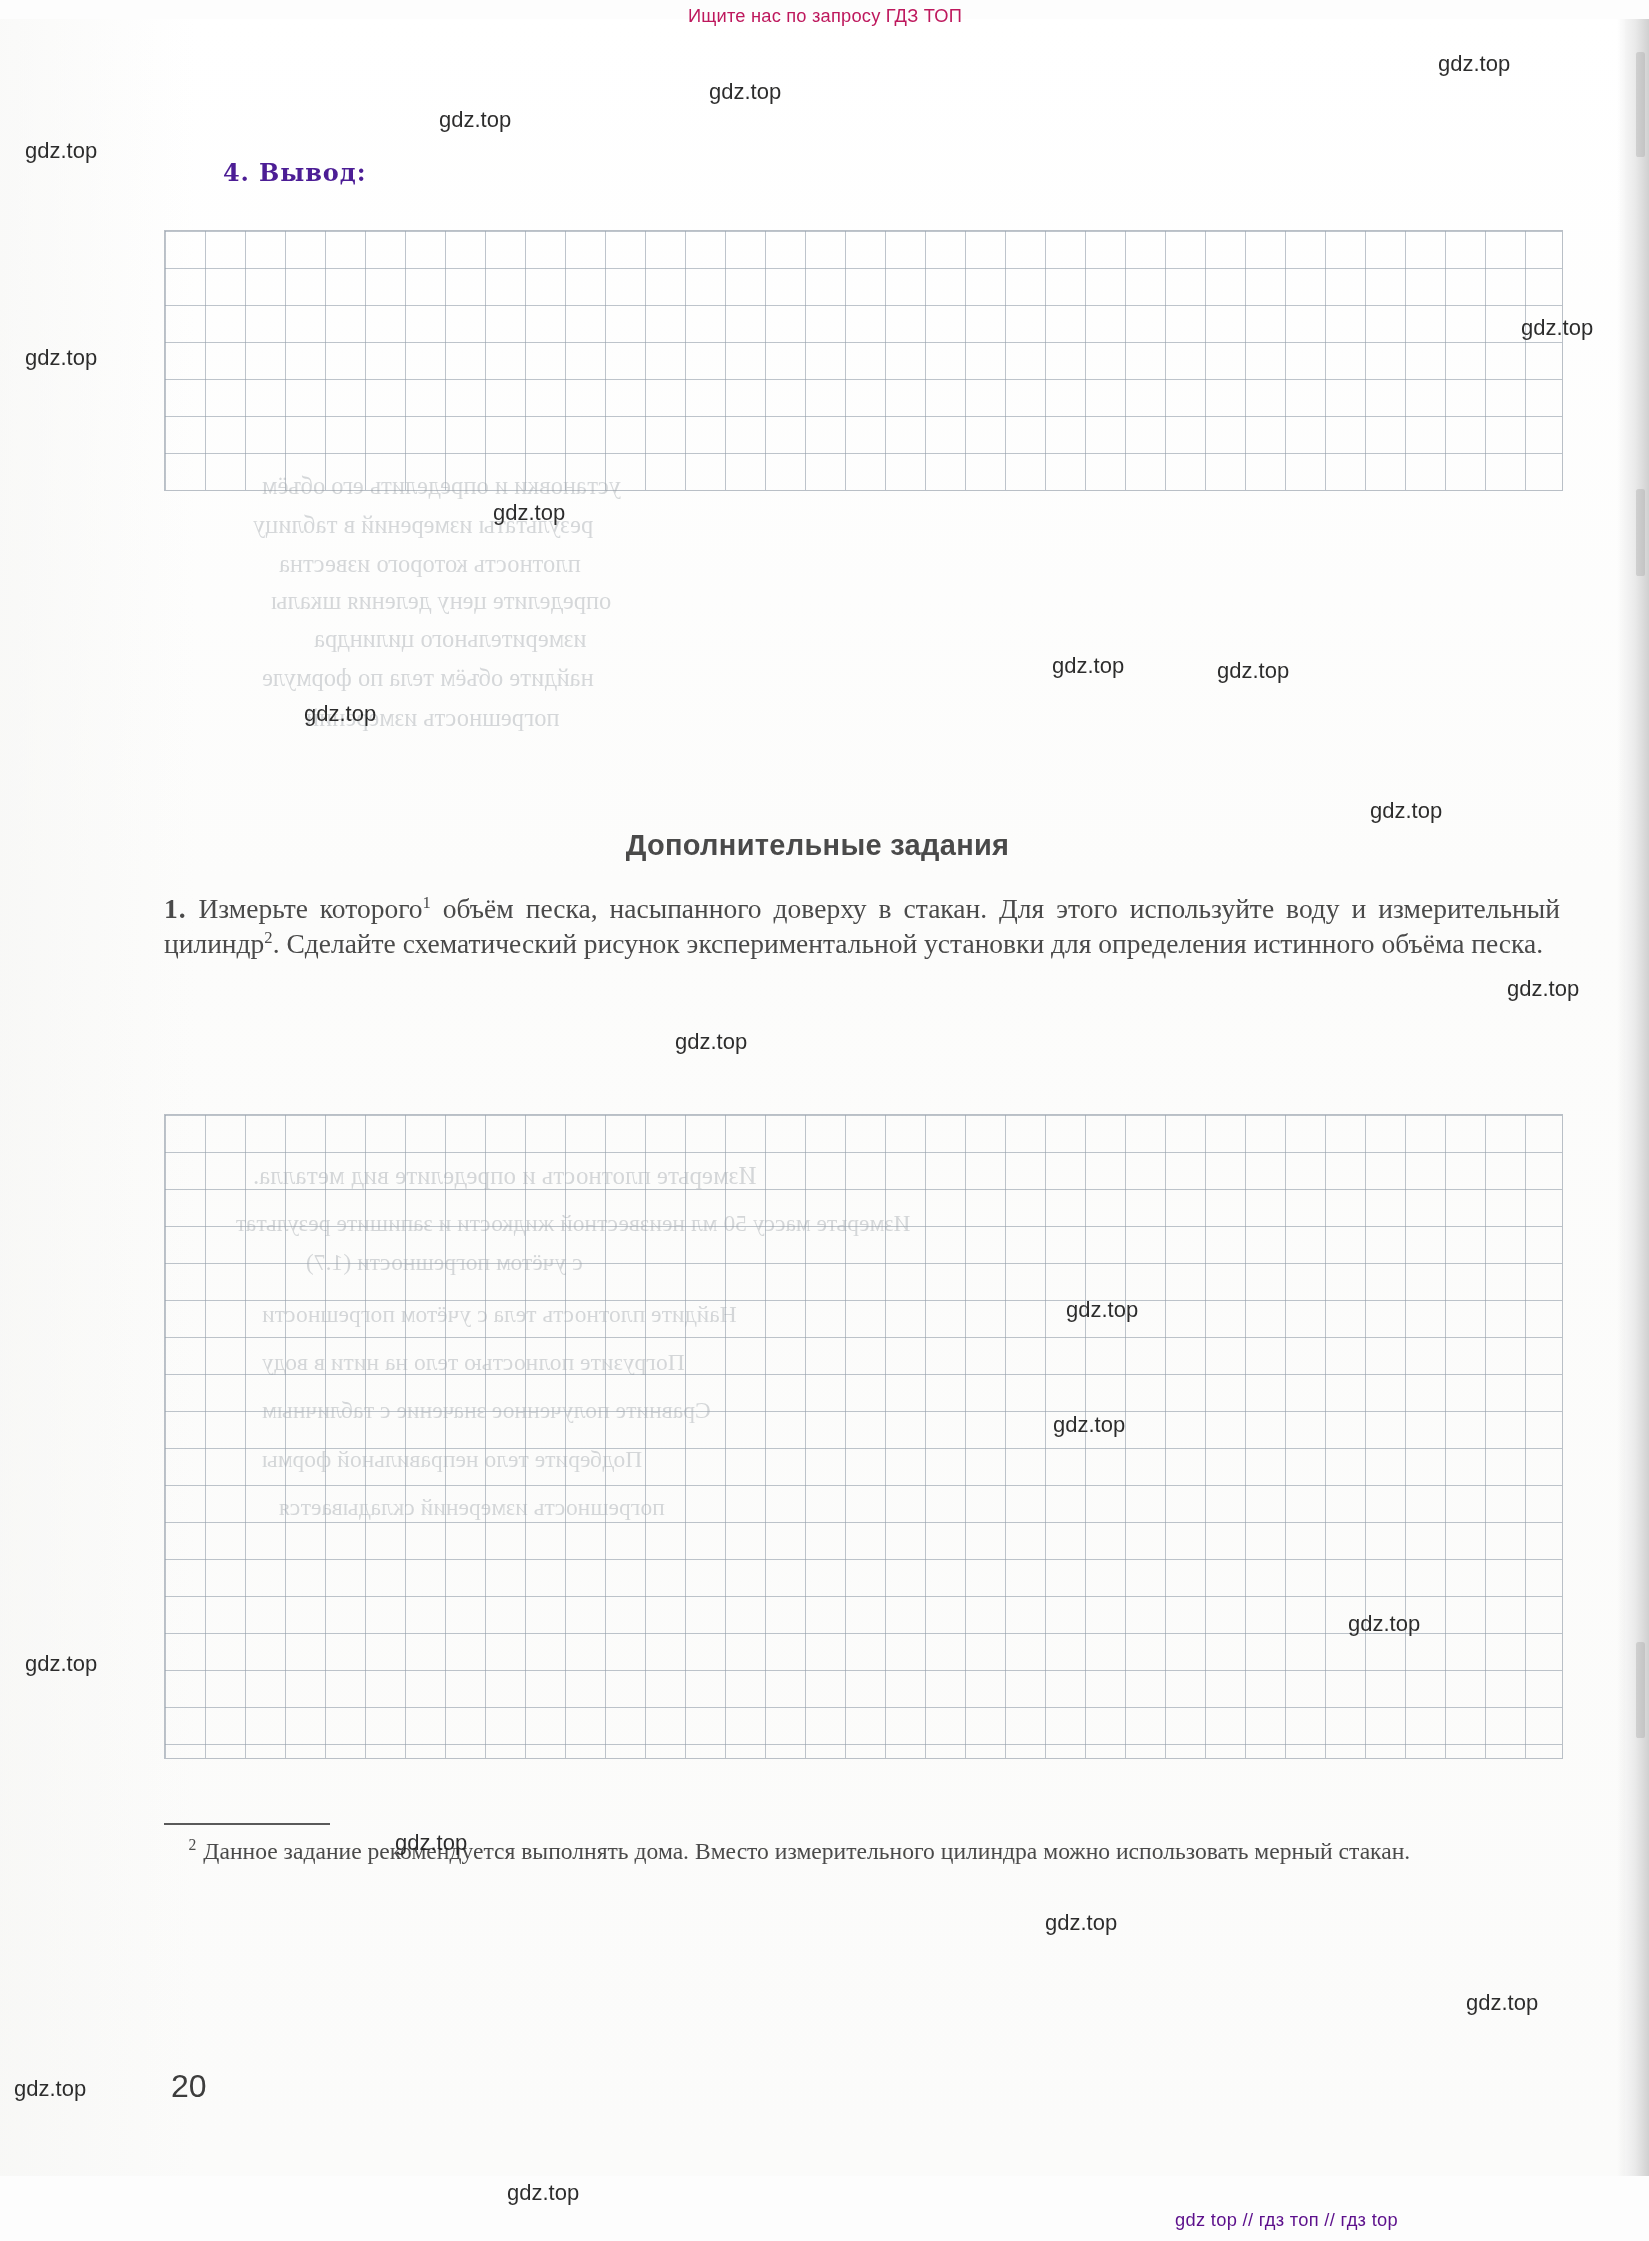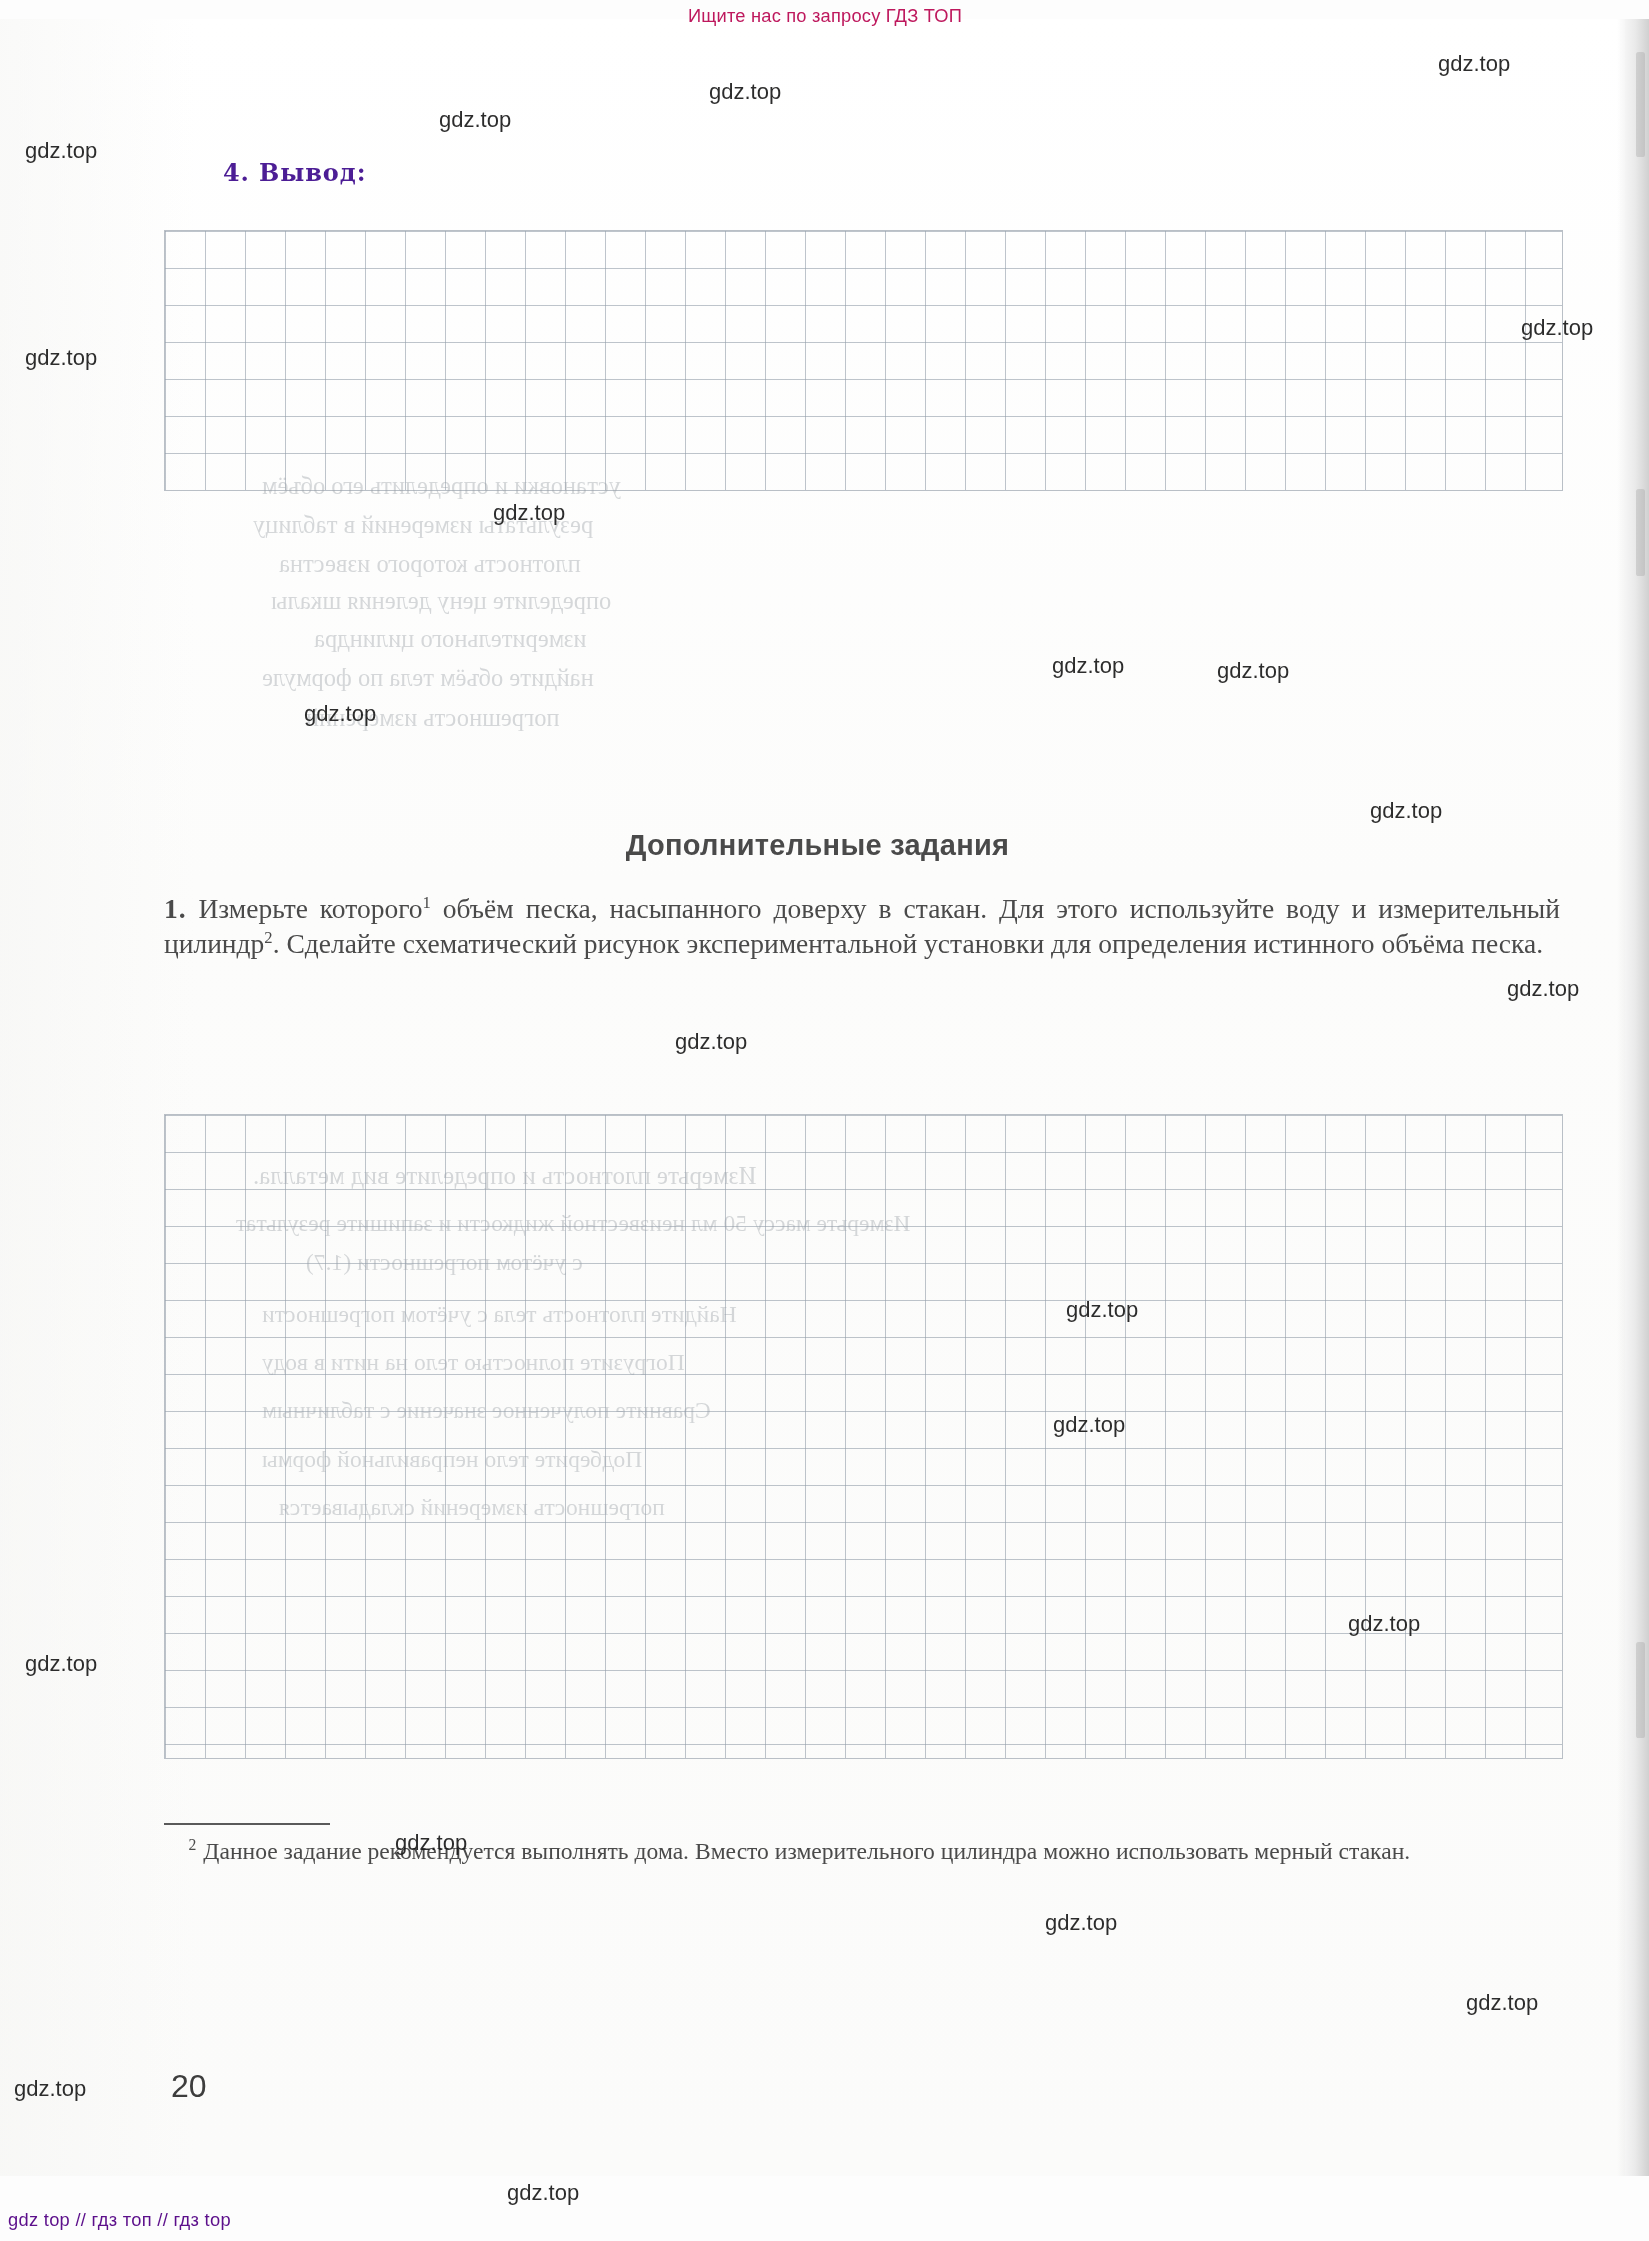--- a/index.html
+++ b/index.html
@@ -187,24 +187,24 @@
     left: 171px;
     top: 2068px;
     font-family: "Liberation Sans", sans-serif;
     font-size: 32px;
     color: #3d3d3d;
   }
 
   
   .footer {
     position: absolute;
-    left: 8px;
+    left: 0;
     bottom: 10.5px;
     width: 1398px;
-    text-align: left;
+    text-align: right;
     font-family: "Liberation Sans", sans-serif;
     font-size: 18.3px;
     color: #5c0f8b;
     letter-spacing: 0.3px;
   }
 </style>
 </head>
 <body>
 
 <div id="page">

